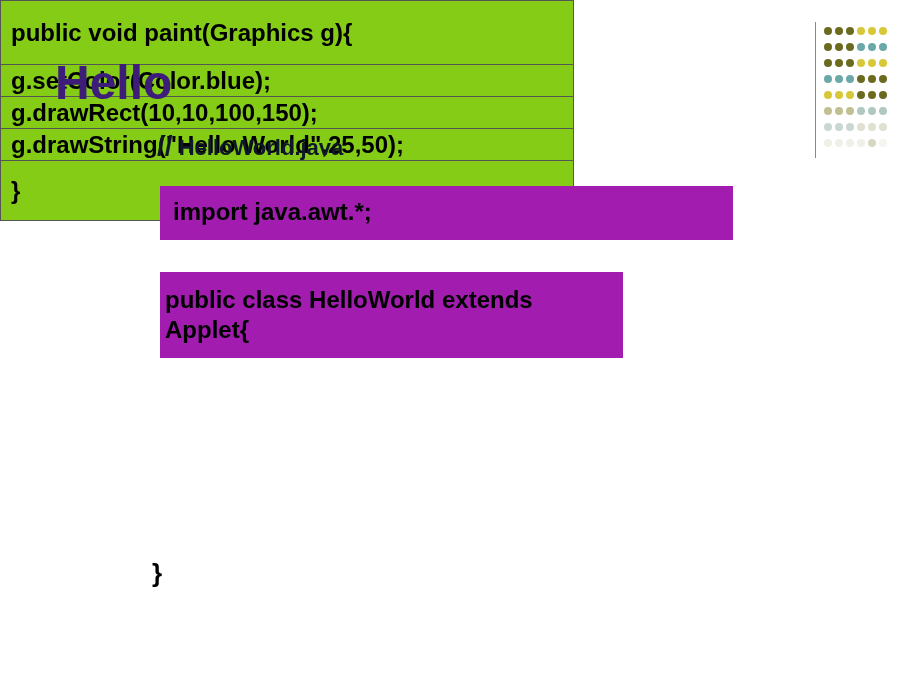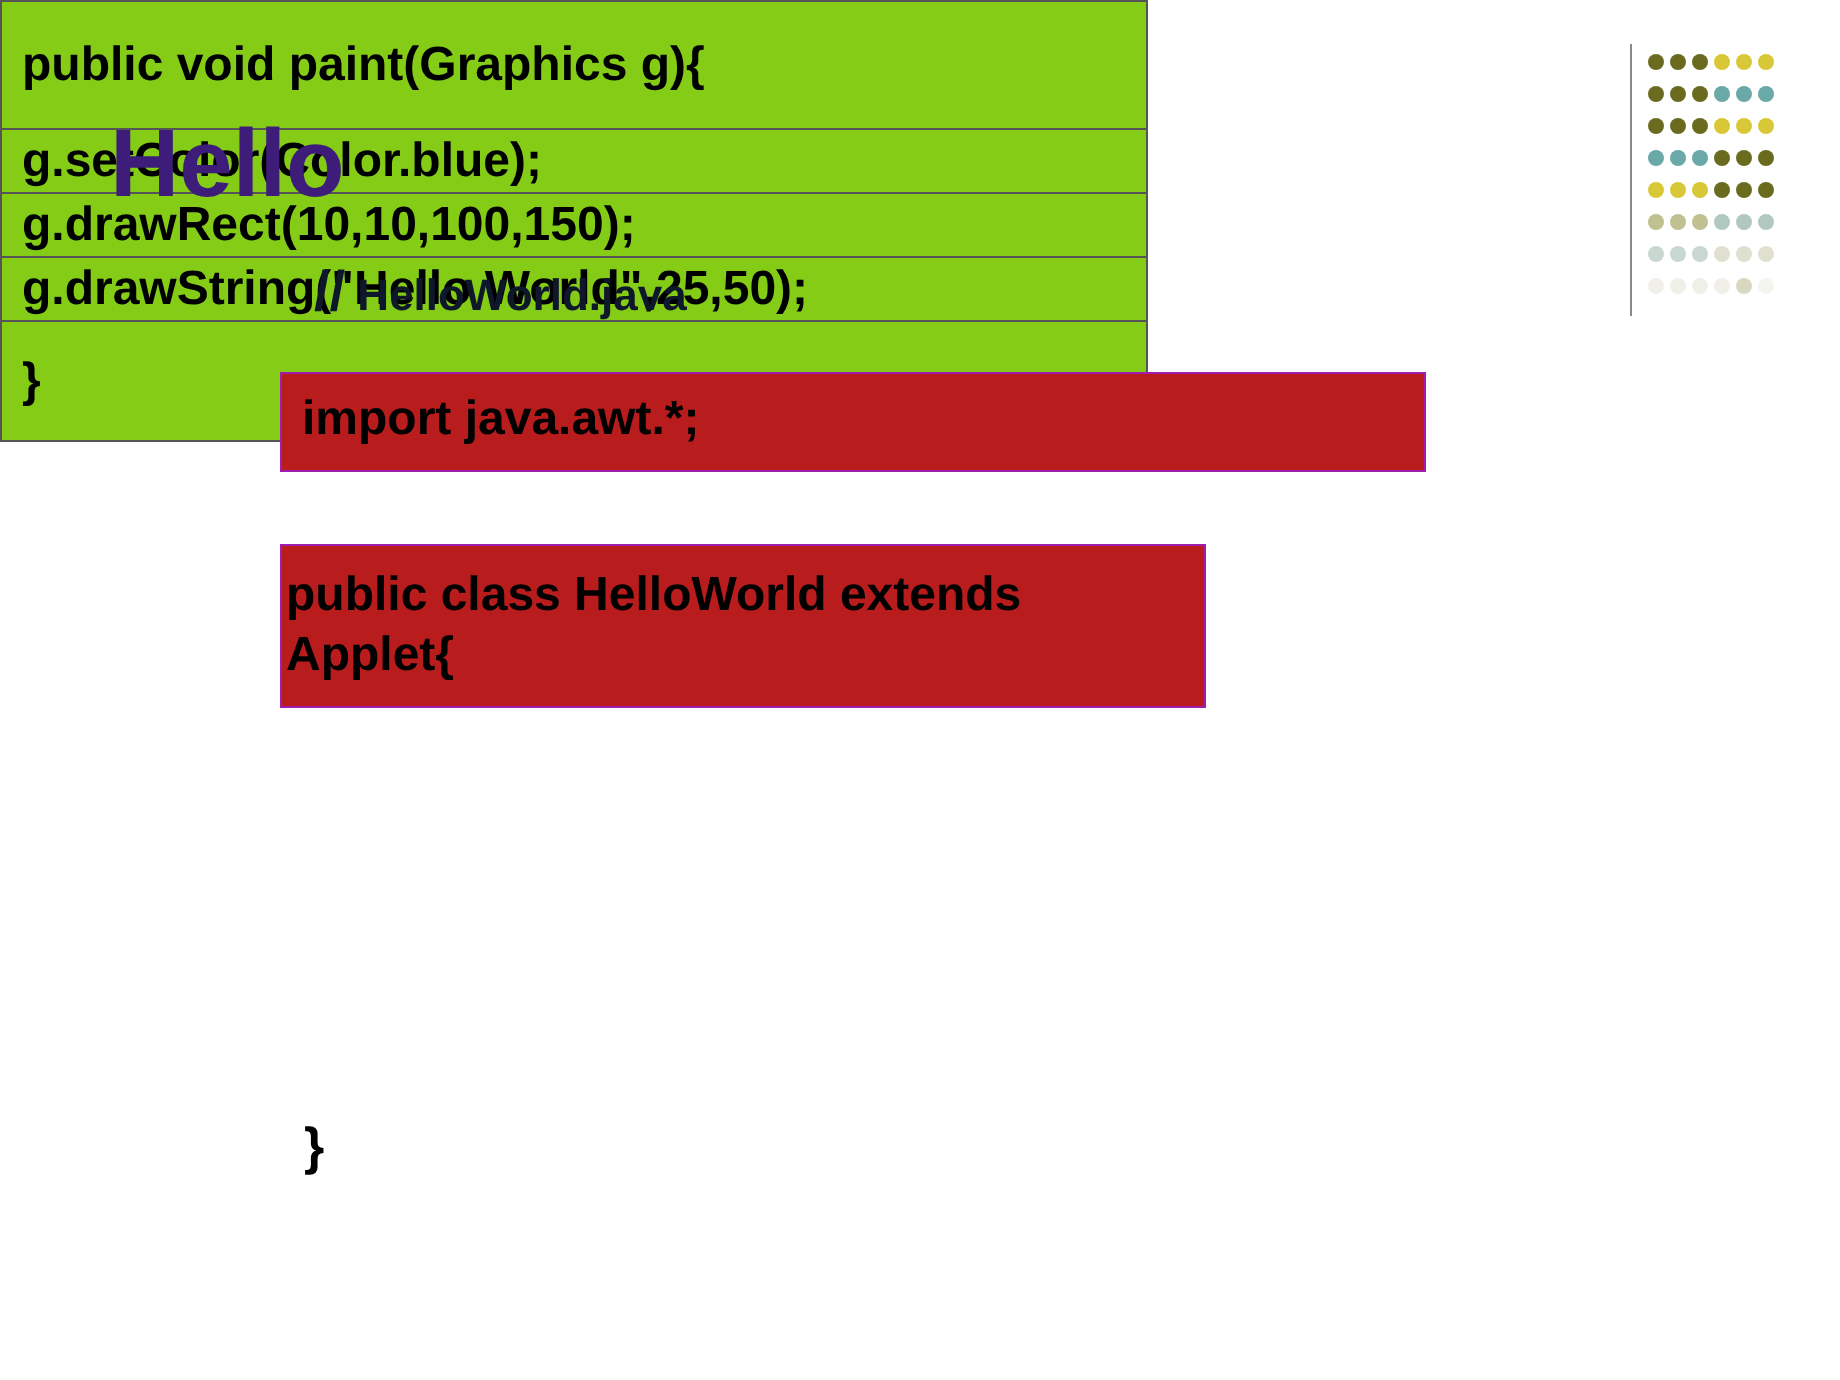--- a/index.html
+++ b/index.html
@@ -29,23 +29,23 @@
       top: 130px;
       font-size: 22px;
       font-weight: bold;
       color: #0f172a;
     }
     .comment-slashes {
       font-size: 28px;
     }
     .code-box {
       position: absolute;
-      left: 140px;
-      background: #b91c1c;
-      border: 1px solid #a21caf;
+      left: 160px;
+      background: #a21caf;
+      border: 3px solid #a21caf;
     }
     .box1 {
       top: 186px;
       width: 573px;
       padding: 8px 10px 10px 10px;
     }
     .box2 {
       top: 272px;
       width: 463px;
       padding: 10px 10px 10px 2px;

